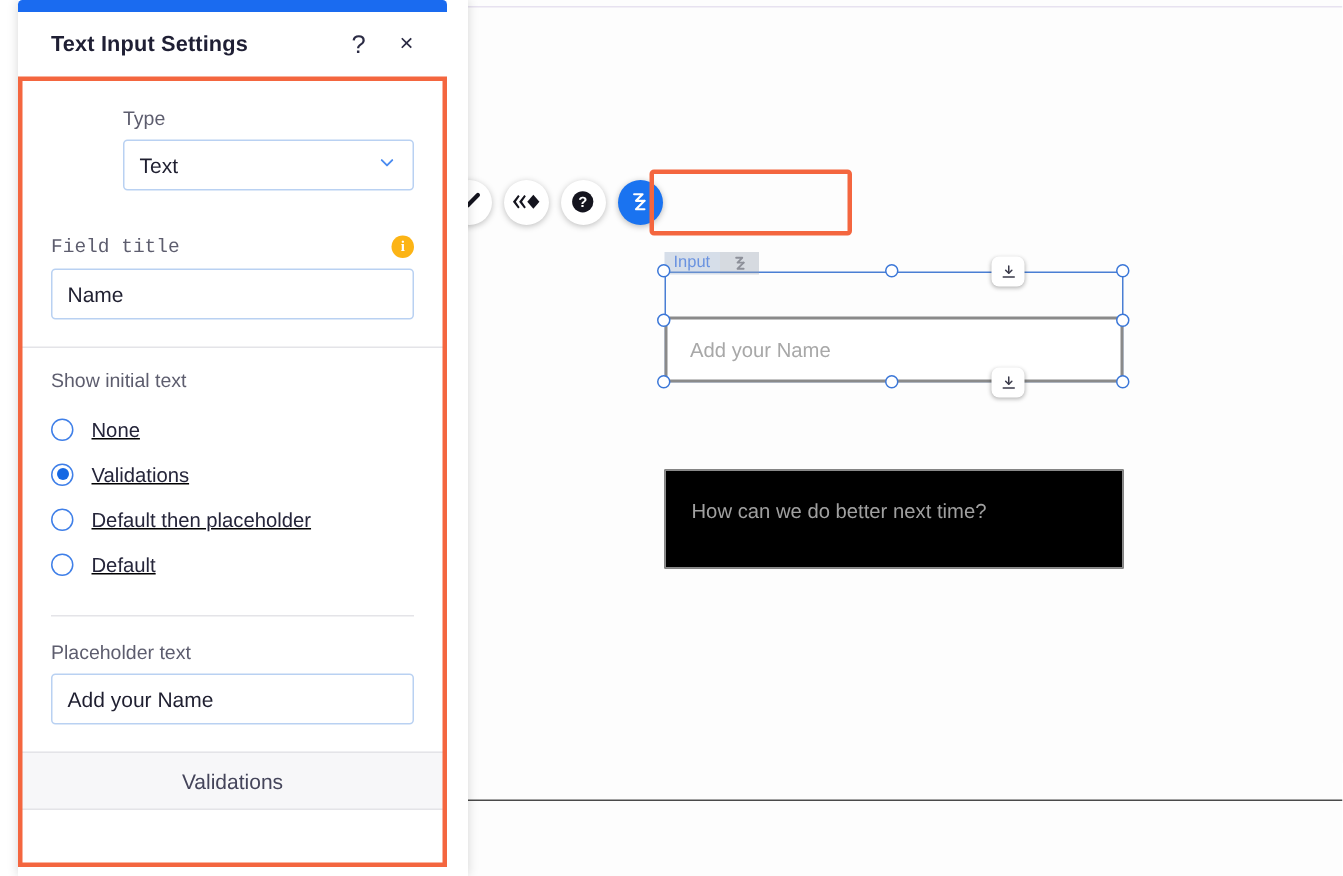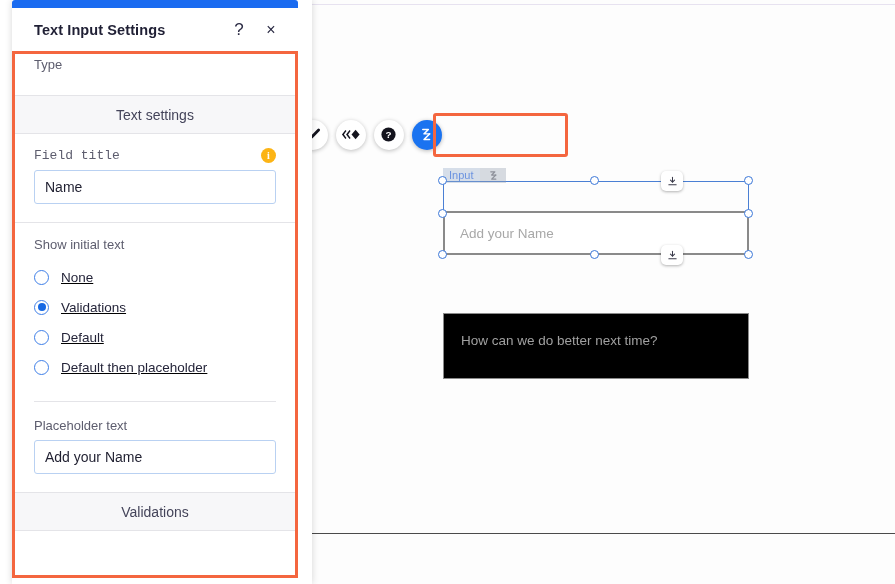--- a/index.html
+++ b/index.html
@@ -432,27 +432,32 @@
       <div class="hdr-icon qmark">
         <span>?</span>
       </div>
       <div class="hdr-icon">
         <span>×</span>
       </div>
     </div>
 
     <div class="panel-body">
 
-      <div class="sec" style="padding-top:6px; padding-bottom:16px;">
+      <div class="sec" style="padding-top:20px; padding-bottom:16px;margin-left:48px;">
         <span class="field-label">Type</span>
-      </div>
-
-      <div class="sec-header">
-        <span>Text settings</span>
-      </div>
+        <div class="input-box">
+          <span>Text</span>
+          <span class="chev">
+            <svg width="14" height="14" viewBox="0 0 24 24" fill="none" stroke="#4a8bf0" stroke-width="2.2" stroke-linecap="round" stroke-linejoin="round">
+                <path d="M6 9l6 6 6-6"></path>
+              </svg>
+          </span>
+        </div>
+      </div>
+
 
       <div class="sec" style="padding-top:14px; padding-bottom:18px;">
         <div class="row-label-wrap">
           <span class="field-label" style="margin-bottom:0;font-family:Liberation Mono, monospace;">Field title</span>
           <span class="info-badge">
             <span>i</span>
           </span>
         </div>
         <div class="input-box">
           <span>Name</span>
@@ -467,25 +472,25 @@
         <div class="radio-row">
           <span class="radio"></span>
           <span class="radio-label">None</span>
         </div>
         <div class="radio-row">
           <span class="radio on"></span>
           <span class="radio-label">Validations</span>
         </div>
         <div class="radio-row">
           <span class="radio"></span>
-          <span class="radio-label">Default</span>
+          <span class="radio-label">Default then placeholder</span>
         </div>
         <div class="radio-row">
           <span class="radio"></span>
-          <span class="radio-label">Default then placeholder</span>
+          <span class="radio-label">Default</span>
         </div>
       </div>
 
       <div class="sep" style="margin:9px 22px 0 22px;"></div>
 
       <div class="sec" style="padding-top:16px; padding-bottom:18px;">
         <span class="field-label">Placeholder text</span>
         <div class="input-box">
           <span>Add your Name</span>
         </div>

